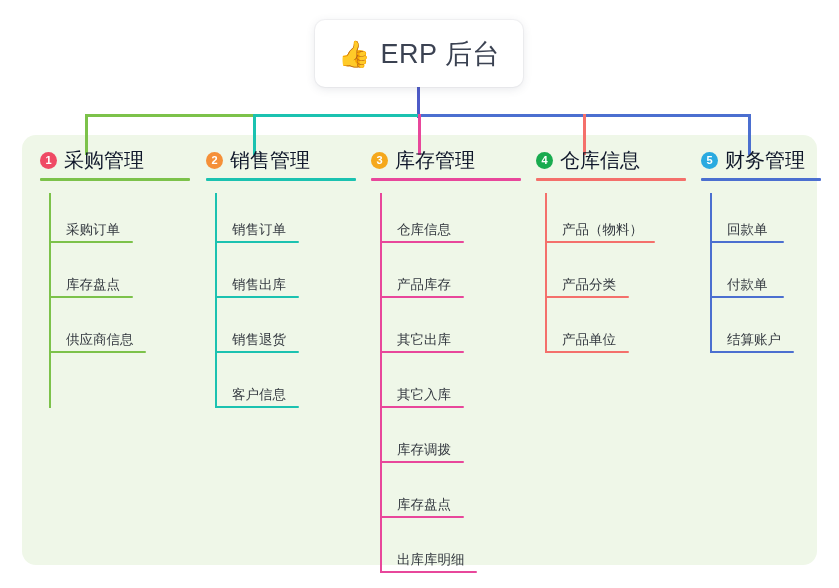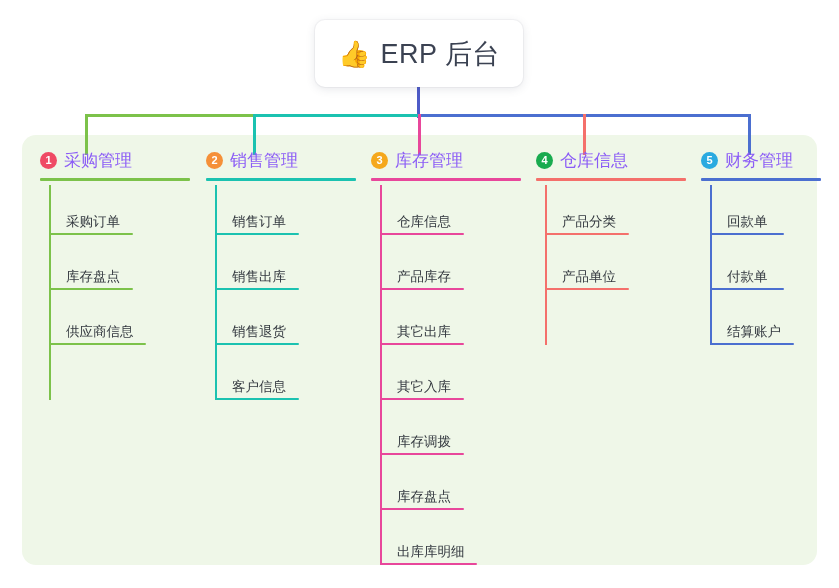--- a/index.html
+++ b/index.html
@@ -41,24 +41,24 @@
   .col-head{
     display:flex;align-items:center;gap:7px;
     height:24px;white-space:nowrap;
   }
   .badge{
     width:17px;height:17px;border-radius:50%;
     display:flex;align-items:center;justify-content:center;
     color:#fff;font-size:11px;line-height:1;font-weight:bold;
     flex:0 0 auto;
   }
-  .col-title{font-size:17px;color:#8b5cf6;}
+  .col-title{font-size:20px;color:#0f172a;}
   .col-underline{height:3px;border-radius:1px;margin-top:6px;}
 
-  .leaves{position:relative;margin-top:4px;text-align:right;}
+  .leaves{position:relative;margin-top:12px;text-align:right;}
   .spine{position:absolute;left:9px;top:0;width:2px;}
   .leaf{position:relative;height:55px;}
   .leaf-label{
     position:absolute;left:26px;bottom:9px;
     font-size:13.5px;color:#33383f;white-space:nowrap;
   }
   .leaf-line{
     position:absolute;left:9px;bottom:5px;height:2px;border-radius:1px;
   }
 </style>
@@ -177,20 +177,24 @@
       </div>
       <div class="col" style="left: 536px; top: 148px; width: 150px;">
         <div class="col-head">
           <span class="badge" style="background: rgb(25, 171, 79);">4</span>
           <span class="col-title">仓库信息</span>
         </div>
         <div class="col-underline" style="background: rgb(244, 112, 107); width: 150px;"></div>
         <div class="leaves" style="height: 165px;">
           <div class="spine" style="background: rgb(244, 112, 107); height: 160px;"></div>
           <div class="leaf">
+            <span class="leaf-label">产品（物料）</span>
+            <div class="leaf-line" style="background: rgb(244, 112, 107); width: 110px;"></div>
+          </div>
+          <div class="leaf">
             <span class="leaf-label">产品分类</span>
             <div class="leaf-line" style="background: rgb(244, 112, 107); width: 84px;"></div>
           </div>
           <div class="leaf">
             <span class="leaf-label">产品单位</span>
             <div class="leaf-line" style="background: rgb(244, 112, 107); width: 84px;"></div>
           </div>
         </div>
       </div>
       <div class="col" style="left: 701px; top: 148px; width: 120px;">

